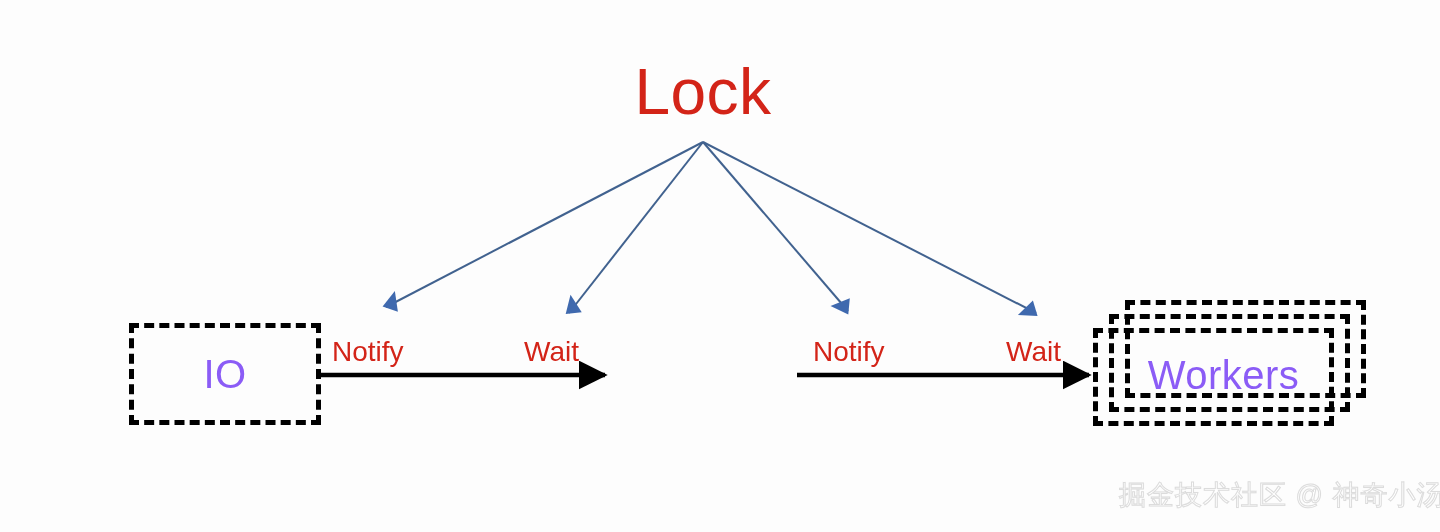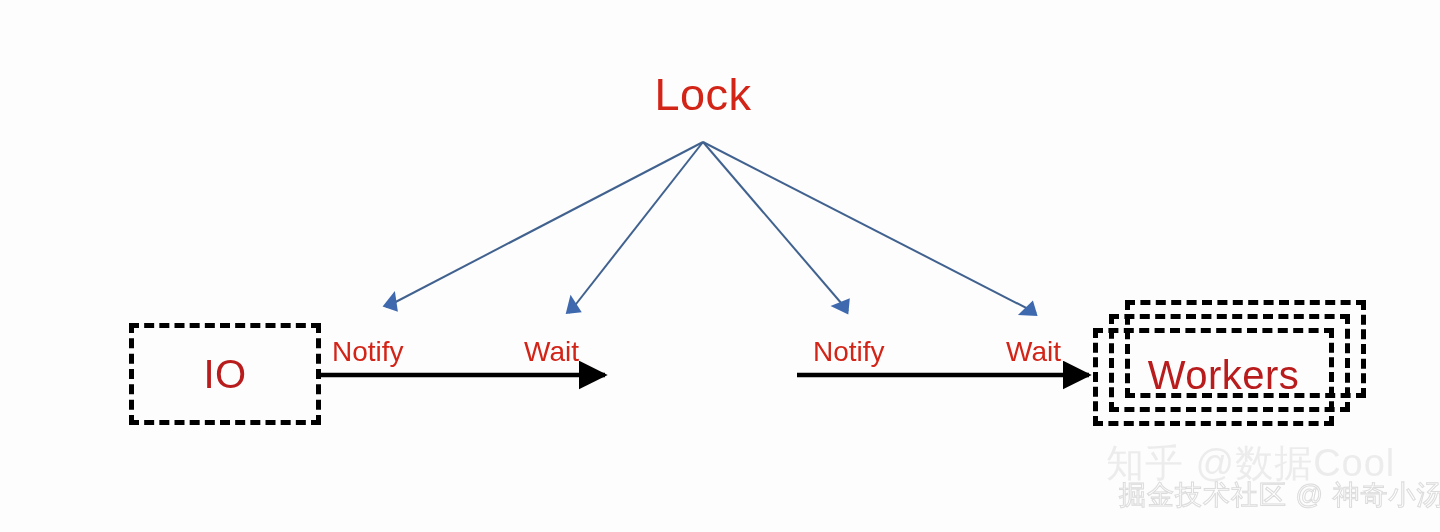--- a/index.html
+++ b/index.html
@@ -13,24 +13,24 @@
     height: 532px;
     background: #fdfdfd;
     overflow: hidden;
     font-family: "Liberation Sans", sans-serif;
   }
 
   
   .lock-title {
     position: absolute;
     left: 0;
-    top: 72px;
+    top: 60px;
     width: 1406px;
     text-align: center;
-    font-size: 45px;
+    font-size: 64px;
     line-height: 1;
     color: #d32418;
     letter-spacing: 0.5px;
     white-space: nowrap;
   }
 
   
   .wire-layer {
     position: absolute;
     left: 0;
@@ -46,21 +46,21 @@
     box-sizing: border-box;
     border: 5px dashed #000000;
     background: transparent;
     display: flex;
     align-items: center;
     justify-content: center;
   }
   .node-label {
     font-size: 40px;
     line-height: 1;
-    color: #b91c1c;
+    color: #8b5cf6;
     white-space: nowrap;
     letter-spacing: 0.5px;
   }
 
   #node-io   { left: 129px; top: 323px; width: 192px; height: 102px; }
   #node-sql  { left: 610px; top: 326px; width: 189px; height: 98px;  }
 
   
   #workers-stack {
     position: absolute;
@@ -162,16 +162,15 @@
     <div class="stack-card" id="workers-front">
       <span class="node-label">Workers</span>
     </div>
   </div>
 
   <div class="edge-label" id="label-notify-1">Notify</div>
   <div class="edge-label" id="label-wait-1">Wait</div>
   <div class="edge-label" id="label-notify-2">Notify</div>
   <div class="edge-label" id="label-wait-2">Wait</div>
 
-  <div class="watermark-zhihu">知乎 @数据Cool</div>
   <div class="watermark-juejin">掘金技术社区 @ 神奇小汤圆</div>
 
 </div>
 
 </body></html>

